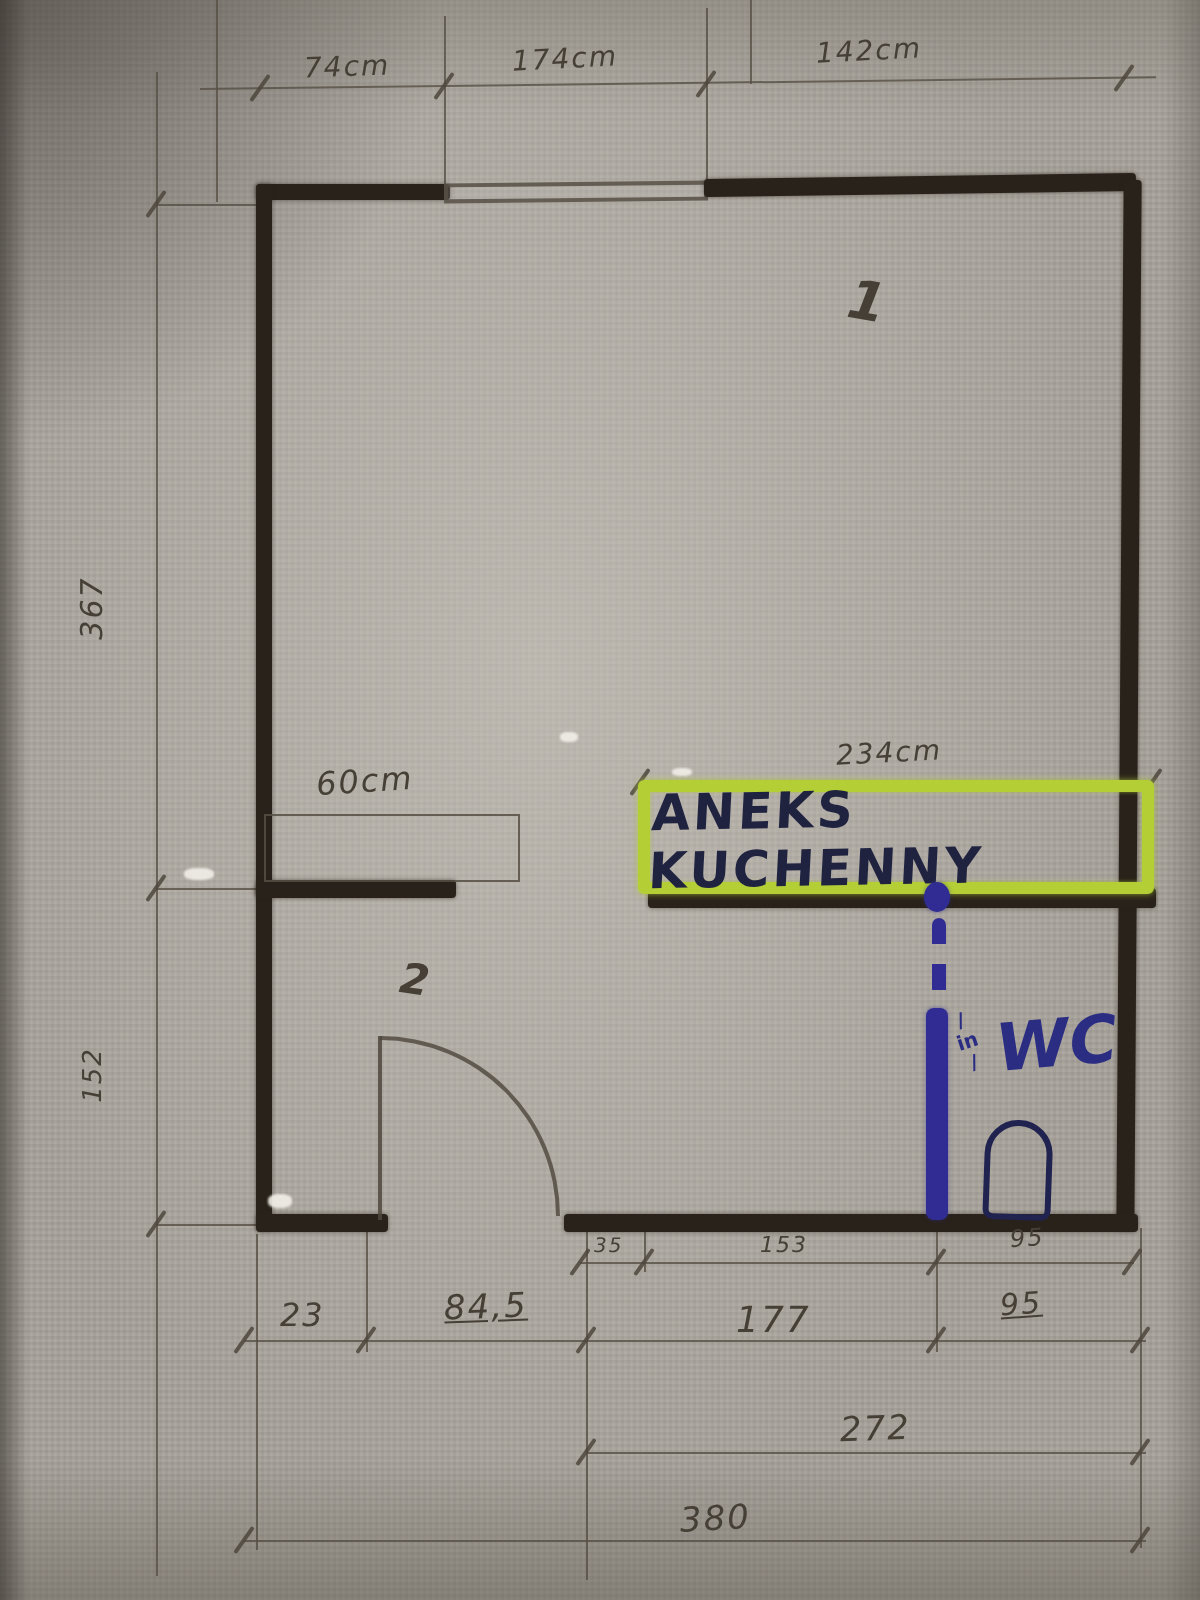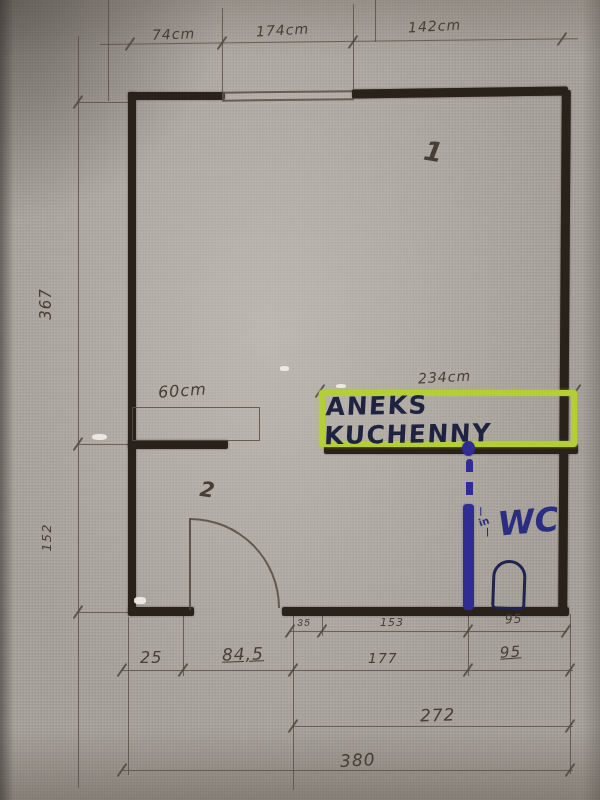--- a/index.html
+++ b/index.html
@@ -120,26 +120,26 @@
   <div class="hw" style="left:424px;top:136px;font-size:27px;transform:rotate(10deg);font-weight:bold;">1</div>
   <div class="hw" style="left:200px;top:478px;font-size:21px;transform:rotate(8deg);font-weight:bold;">2</div>
 
   <div class="hw" style="left:152px;top:26px;font-size:14px;transform:rotate(-2deg);">74cm</div>
   <div class="hw" style="left:256px;top:22px;font-size:14px;transform:rotate(-3deg);">174cm</div>
   <div class="hw" style="left:408px;top:18px;font-size:14px;transform:rotate(-3deg);">142cm</div>
   <div class="hw rot" style="left:30px;top:295px;font-size:15px;">367</div>
   <div class="hw rot" style="left:33px;top:530px;font-size:13px;">152</div>
   <div class="hw" style="left:158px;top:381px;font-size:16px;transform:rotate(-4deg);">60cm</div>
   <div class="hw" style="left:418px;top:369px;font-size:14px;transform:rotate(-3deg);">234cm</div>
-  <div class="hw" style="left:297px;top:618px;font-size:10px;font-family:Liberation Mono, monospace;">35</div>
+  <div class="hw" style="left:297px;top:618px;font-size:10px;">35</div>
   <div class="hw" style="left:380px;top:616px;font-size:11px;">153</div>
   <div class="hw" style="left:505px;top:612px;font-size:12px;transform:rotate(-4deg);">95</div>
-  <div class="hw" style="left:140px;top:648px;font-size:16px;">25</div>
+  <div class="hw" style="left:140px;top:648px;font-size:16px;">23</div>
   <div class="hw u" style="left:222px;top:644px;font-size:17px;transform:rotate(-2deg);">84,5</div>
-  <div class="hw" style="left:368px;top:650px;font-size:14px;">177</div>
+  <div class="hw" style="left:368px;top:650px;font-size:18px;">177</div>
   <div class="hw u" style="left:500px;top:643px;font-size:15px;transform:rotate(-4deg);">95</div>
   <div class="hw" style="left:420px;top:705px;font-size:17px;transform:rotate(-2deg);">272</div>
   <div class="hw" style="left:340px;top:750px;font-size:17px;transform:rotate(-3deg);">380</div>
 
   <div class="speck" style="left:92px;top:434px;width:15px;height:6px;"></div>
   <div class="speck" style="left:134px;top:597px;width:12px;height:7px;"></div>
   <div class="speck" style="left:280px;top:366px;width:9px;height:5px;"></div>
   <div class="speck" style="left:336px;top:384px;width:10px;height:4px;"></div>
 </div>
 

